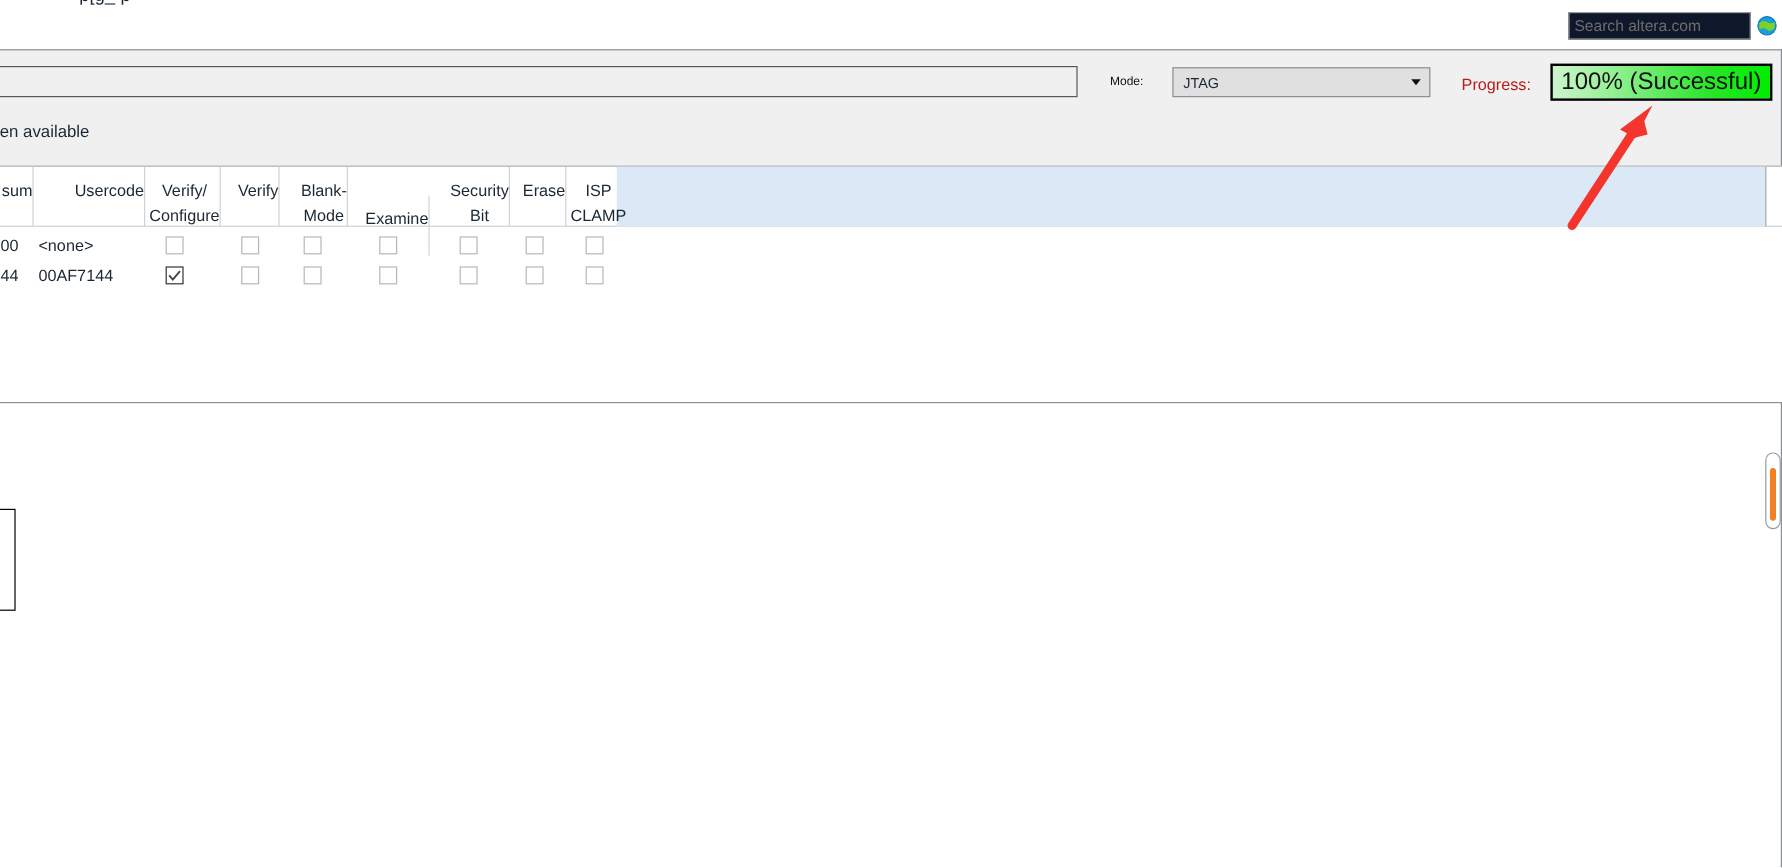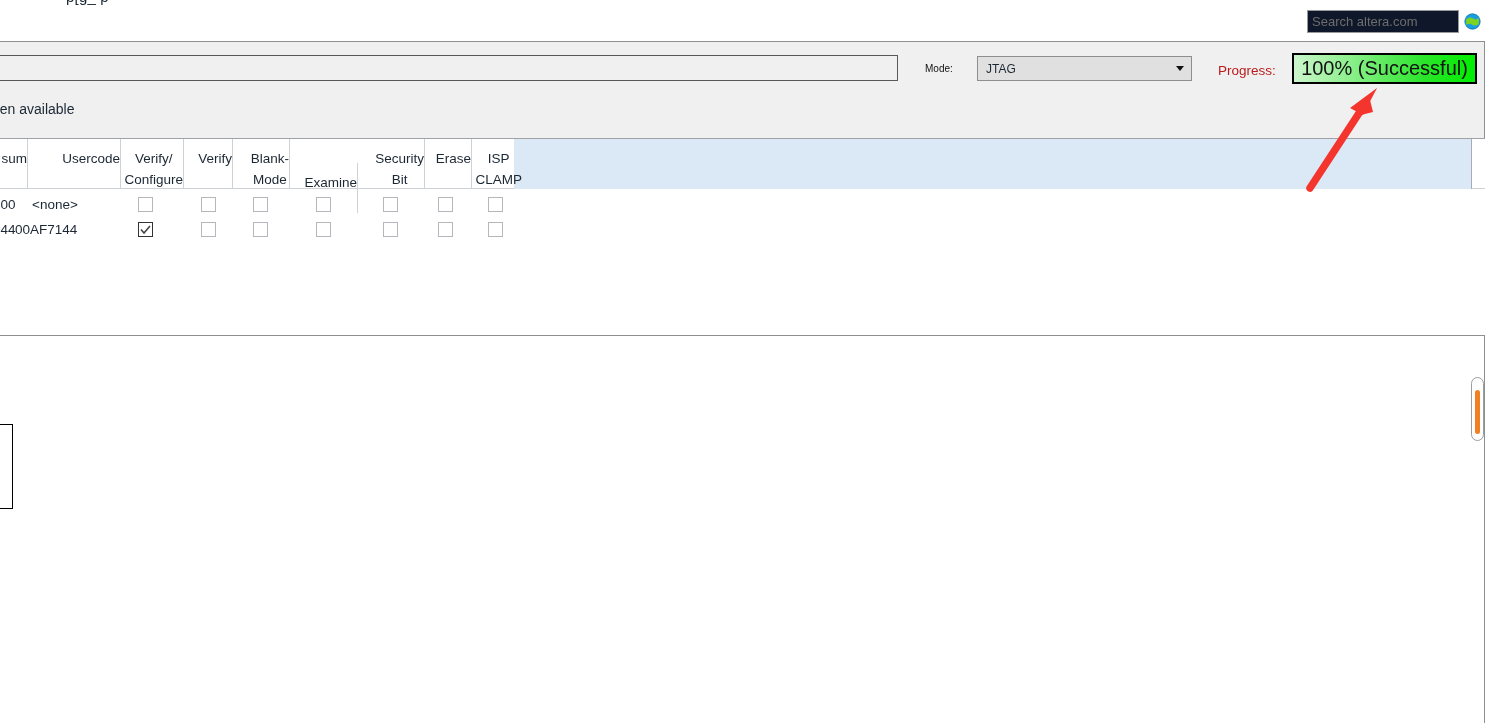--- a/index.html
+++ b/index.html
@@ -273,21 +273,21 @@
           <span class="cbx" style="left:438px;">
             
           </span>
           <span class="cbx" style="left:488px;">
             
           </span>
         </div>
 
         <div class="trow">
           <span class="cell-text" style="left:-7px;">144</span>
-          <span class="cell-text" style="left:15px;text-align:right;">00AF7144</span>
+          <span class="cell-text" style="left:32px;text-align:right;">00AF7144</span>
           <span class="cbx checked" style="left:138px;">
             <svg viewBox="0 0 13 13" width="13" height="13">
                 <path d="M2 6.5 L5 10 L11 3" fill="none" stroke="#444" stroke-width="1.6"></path>
               </svg>
           </span>
           <span class="cbx" style="left:201px;">
             
           </span>
           <span class="cbx" style="left:253px;">
             

